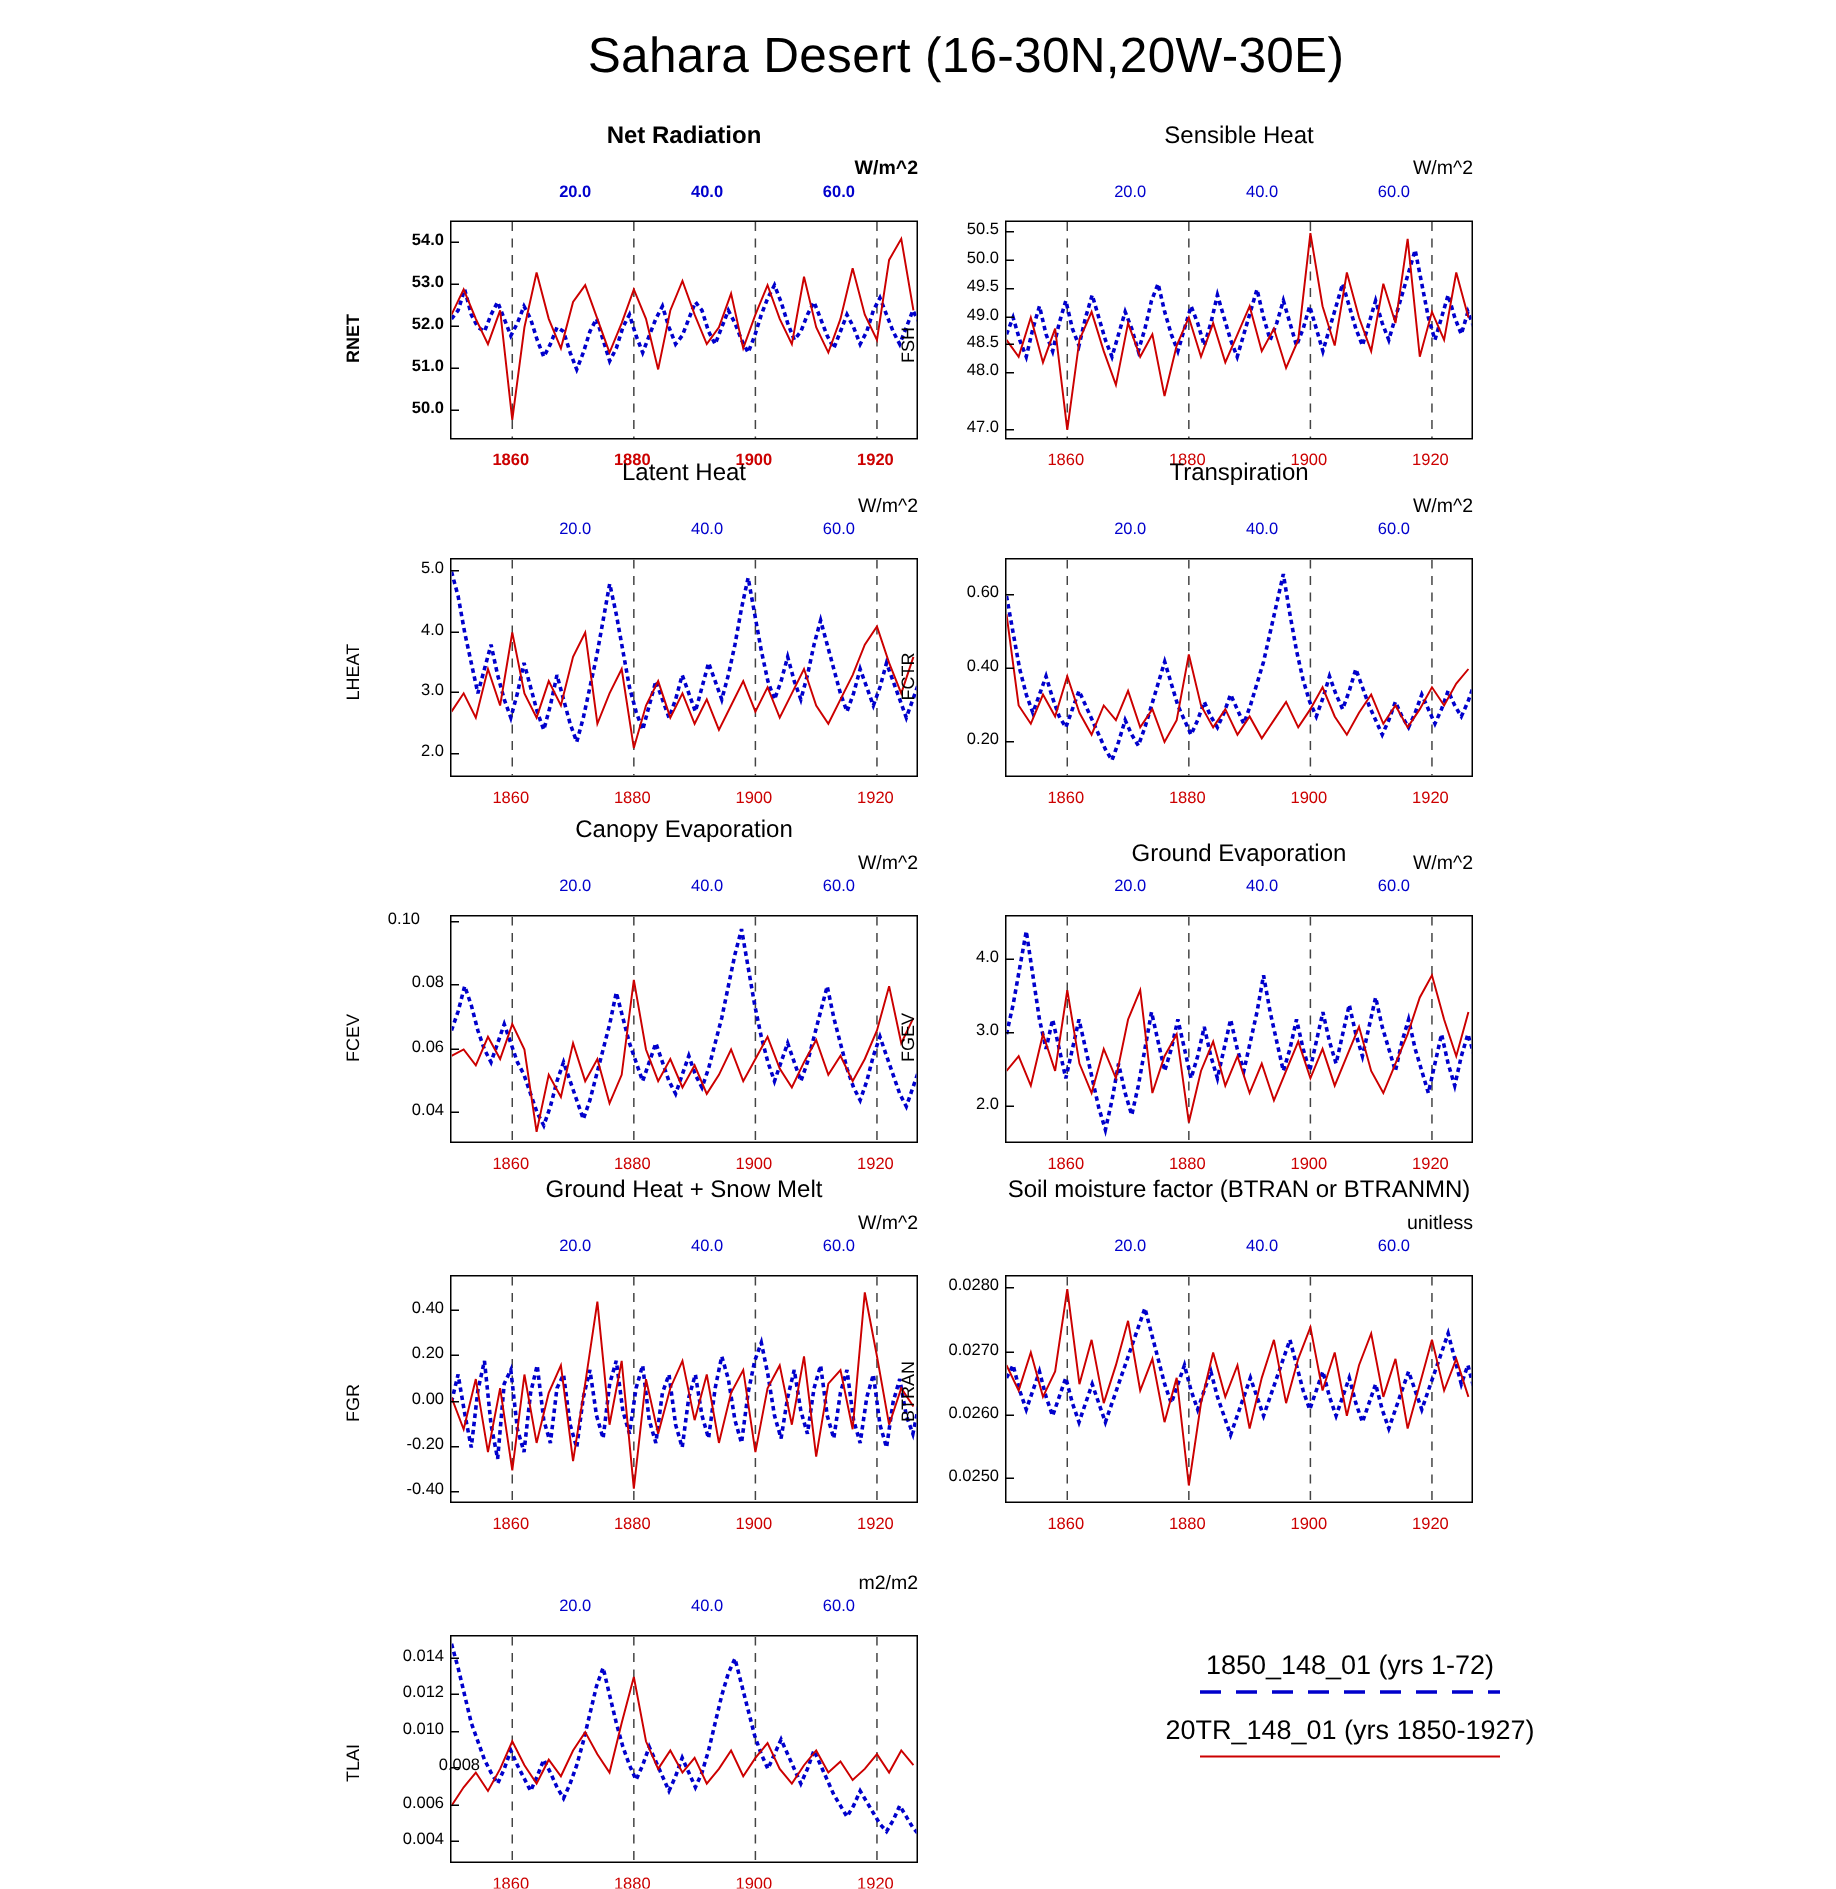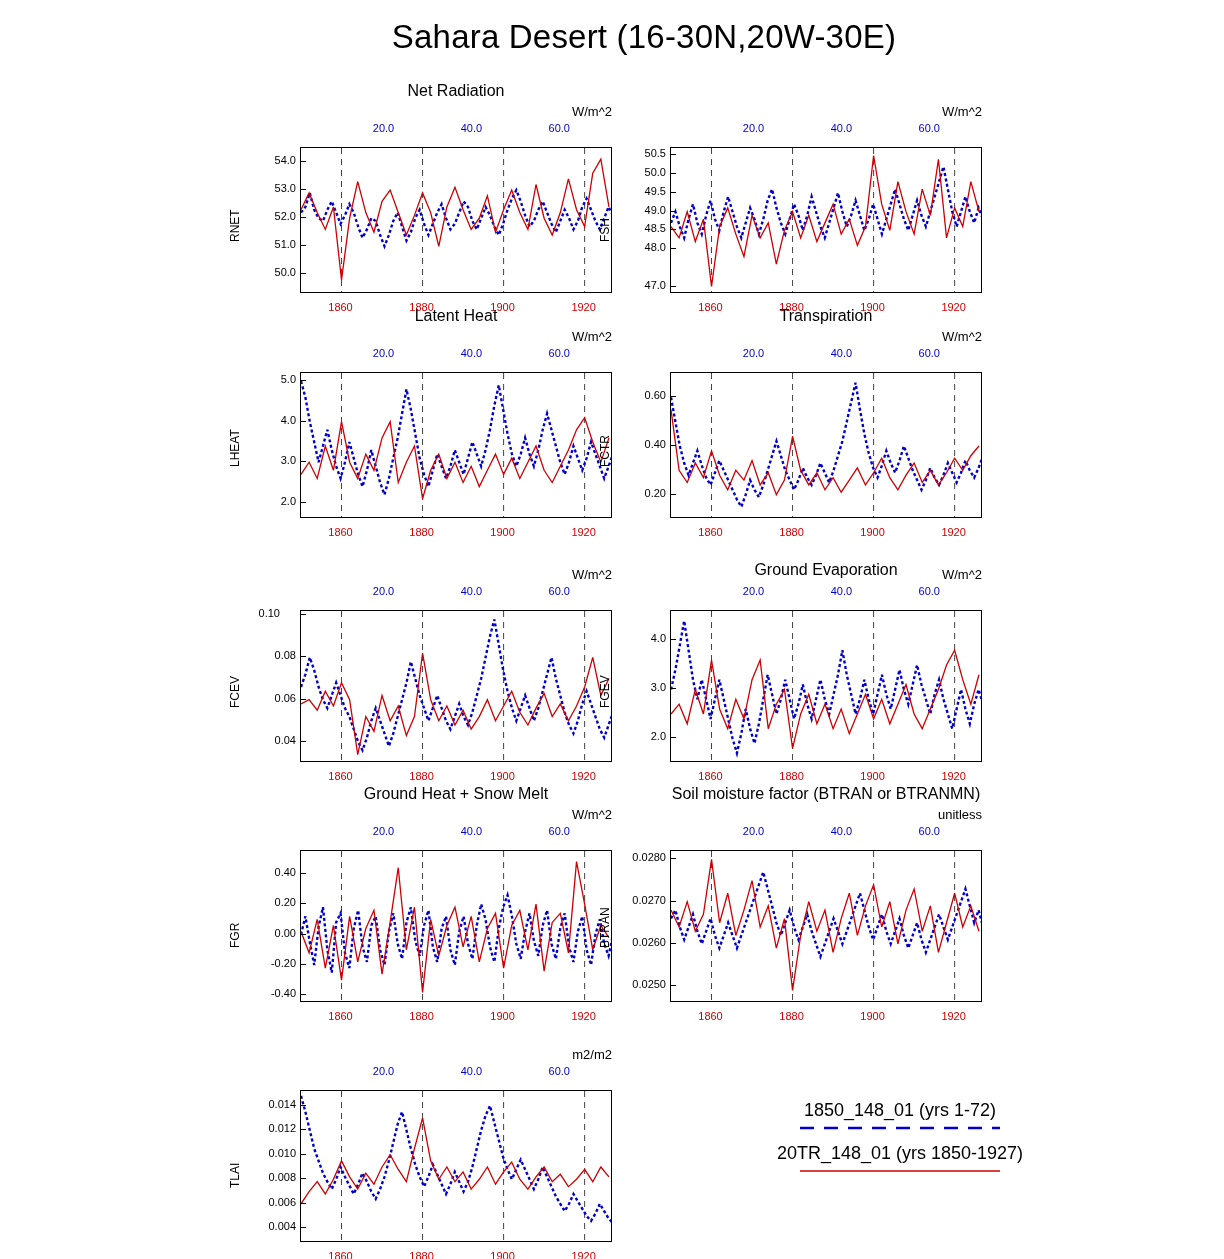--- a/index.html
+++ b/index.html
@@ -41,21 +41,21 @@
   svg{display:block;}
 </style>
 </head>
 <body>
 
 <div id="root">
 
   <div class="main-title">Sahara Desert (16-30N,20W-30E)</div>
 
   <div id="panels">
-      <div class="panel" style="left: 180px; top: 82px; width: 552px; height: 276px;">
+      <div class="panel" style="left: 180px; top: 82px; width: 552px; height: 276px; font-weight: bold;">
         <div class="panel-title" style="top: 0px;">Net Radiation</div>
         <div class="units" style="left: 312px; width: 120px; top: 22px;">W/m^2</div>
         <div class="xtick-top" style="left: 173.493px; width: 60px; top: 40px;">20.0</div>
         <div class="xtick-top" style="left: 261.38px; width: 60px; top: 40px;">40.0</div>
         <div class="xtick-top" style="left: 349.268px; width: 60px; top: 40px;">60.0</div>
         <div class="plotbox" style="left: 120px; top: 65px; width: 312px; height: 146px;">
           <svg width="312" height="146" viewBox="0 0 312 146">
             <line x1="40.51948051948052" x2="40.51948051948052" y1="0" y2="146" stroke="#444" stroke-width="1" stroke-dasharray="6,5"></line>
             <line x1="121.55844155844156" x2="121.55844155844156" y1="0" y2="146" stroke="#444" stroke-width="1" stroke-dasharray="6,5"></line>
             <line x1="202.5974025974026" x2="202.5974025974026" y1="0" y2="146" stroke="#444" stroke-width="1" stroke-dasharray="6,5"></line>
@@ -74,20 +74,21 @@
         <div class="ytick" style="left: 58px; width: 58px; top: 100.115px;">53.0</div>
         <div style="position: absolute; left: 120px; top: 107.115px; width: 6px; height: 1px; background: rgb(0, 0, 0);"></div>
         <div class="ytick" style="left: 58px; width: 58px; top: 72.0385px;">54.0</div>
         <div style="position: absolute; left: 120px; top: 79.0385px; width: 6px; height: 1px; background: rgb(0, 0, 0);"></div>
         <div class="xtick-bottom" style="left: 130.519px; width: 60px; top: 219px;">1860</div>
         <div class="xtick-bottom" style="left: 211.558px; width: 60px; top: 219px;">1880</div>
         <div class="xtick-bottom" style="left: 292.597px; width: 60px; top: 219px;">1900</div>
         <div class="xtick-bottom" style="left: 373.636px; width: 60px; top: 219px;">1920</div>
       </div>
       <div class="panel" style="left: 550px; top: 82px; width: 552px; height: 276px;">
+        <div class="panel-title" style="top: 0px;">Sensible Heat</div>
         <div class="units" style="left: 312px; width: 120px; top: 22px;">W/m^2</div>
         <div class="xtick-top" style="left: 173.493px; width: 60px; top: 40px;">20.0</div>
         <div class="xtick-top" style="left: 261.38px; width: 60px; top: 40px;">40.0</div>
         <div class="xtick-top" style="left: 349.268px; width: 60px; top: 40px;">60.0</div>
         <div class="plotbox" style="left: 120px; top: 65px; width: 312px; height: 146px;">
           <svg width="312" height="146" viewBox="0 0 312 146">
             <line x1="40.51948051948052" x2="40.51948051948052" y1="0" y2="146" stroke="#444" stroke-width="1" stroke-dasharray="6,5"></line>
             <line x1="121.55844155844156" x2="121.55844155844156" y1="0" y2="146" stroke="#444" stroke-width="1" stroke-dasharray="6,5"></line>
             <line x1="202.5974025974026" x2="202.5974025974026" y1="0" y2="146" stroke="#444" stroke-width="1" stroke-dasharray="6,5"></line>
             <line x1="283.6363636363636" x2="283.6363636363636" y1="0" y2="146" stroke="#444" stroke-width="1" stroke-dasharray="6,5"></line>
@@ -167,20 +168,21 @@
         <div class="ytick" style="left: 58px; width: 58px; top: 131px;">0.40</div>
         <div style="position: absolute; left: 120px; top: 138px; width: 6px; height: 1px; background: rgb(0, 0, 0);"></div>
         <div class="ytick" style="left: 58px; width: 58px; top: 82.3333px;">0.60</div>
         <div style="position: absolute; left: 120px; top: 89.3333px; width: 6px; height: 1px; background: rgb(0, 0, 0);"></div>
         <div class="xtick-bottom" style="left: 130.519px; width: 60px; top: 219px;">1860</div>
         <div class="xtick-bottom" style="left: 211.558px; width: 60px; top: 219px;">1880</div>
         <div class="xtick-bottom" style="left: 292.597px; width: 60px; top: 219px;">1900</div>
         <div class="xtick-bottom" style="left: 373.636px; width: 60px; top: 219px;">1920</div>
       </div>
       <div class="panel" style="left: 180px; top: 545px; width: 552px; height: 282px;">
+        <div class="panel-title" style="top: 0px;">Canopy Evaporation</div>
         <div class="units" style="left: 312px; width: 120px; top: 22px;">W/m^2</div>
         <div class="xtick-top" style="left: 173.493px; width: 60px; top: 40px;">20.0</div>
         <div class="xtick-top" style="left: 261.38px; width: 60px; top: 40px;">40.0</div>
         <div class="xtick-top" style="left: 349.268px; width: 60px; top: 40px;">60.0</div>
         <div class="plotbox" style="left: 120px; top: 65px; width: 312px; height: 152px;">
           <svg width="312" height="152" viewBox="0 0 312 152">
             <line x1="40.51948051948052" x2="40.51948051948052" y1="0" y2="152" stroke="#444" stroke-width="1" stroke-dasharray="6,5"></line>
             <line x1="121.55844155844156" x2="121.55844155844156" y1="0" y2="152" stroke="#444" stroke-width="1" stroke-dasharray="6,5"></line>
             <line x1="202.5974025974026" x2="202.5974025974026" y1="0" y2="152" stroke="#444" stroke-width="1" stroke-dasharray="6,5"></line>
             <line x1="283.6363636363636" x2="283.6363636363636" y1="0" y2="152" stroke="#444" stroke-width="1" stroke-dasharray="6,5"></line>
@@ -305,21 +307,21 @@
             <line x1="283.6363636363636" x2="283.6363636363636" y1="0" y2="152" stroke="#444" stroke-width="1" stroke-dasharray="6,5"></line>
             <path d="M0.00 4.90 L4.39 20.84 L8.79 39.23 L13.18 57.61 L17.58 69.87 L21.97 82.13 L26.37 90.71 L30.76 98.06 L35.15 88.26 L39.55 76.00 L43.94 85.81 L48.34 94.39 L52.73 102.97 L57.13 93.16 L61.52 82.13 L65.92 90.71 L70.31 100.52 L74.70 107.87 L79.10 98.06 L83.49 85.81 L87.89 69.87 L92.28 51.48 L96.68 33.10 L101.07 20.84 L105.46 39.23 L109.86 57.61 L114.25 73.55 L118.65 85.81 L123.04 95.61 L127.44 85.81 L131.83 73.55 L136.23 83.35 L140.62 93.16 L145.01 102.97 L149.41 93.16 L153.80 80.90 L158.20 90.71 L162.59 100.52 L166.99 90.71 L171.38 76.00 L175.77 57.61 L180.17 39.23 L184.56 24.52 L188.96 14.71 L193.35 31.87 L197.75 49.03 L202.14 66.19 L206.54 78.45 L210.93 88.26 L215.32 78.45 L219.72 68.65 L224.11 78.45 L228.51 88.26 L232.90 98.06 L237.30 88.26 L241.69 76.00 L246.08 85.81 L250.48 95.61 L254.87 105.42 L259.27 112.77 L263.66 120.13 L268.06 112.77 L272.45 102.97 L276.85 110.32 L281.24 117.68 L285.63 125.03 L290.03 129.94 L294.42 122.58 L298.82 112.77 L303.21 120.13 L307.61 127.48 L312.00 132.39" fill="none" stroke="#0000cc" stroke-width="2.4" stroke-dasharray="3,2.5"></path>
             <path d="M0.00 112.77 L8.10 100.52 L16.21 90.71 L24.31 102.97 L32.42 88.26 L40.52 69.87 L48.62 85.81 L56.73 98.06 L64.83 82.13 L72.94 93.16 L81.04 76.00 L89.14 63.74 L97.25 78.45 L105.35 90.71 L113.45 57.61 L121.56 26.97 L129.66 69.87 L137.77 88.26 L145.87 76.00 L153.97 90.71 L162.08 80.90 L170.18 98.06 L178.29 88.26 L186.39 76.00 L194.49 93.16 L202.60 80.90 L210.70 71.10 L218.81 88.26 L226.91 98.06 L235.01 85.81 L243.12 76.00 L251.22 90.71 L259.32 83.35 L267.43 95.61 L275.53 88.26 L283.64 78.45 L291.74 90.71 L299.84 76.00 L307.95 85.81" fill="none" stroke="#cc0000" stroke-width="1.3"></path>
           </svg>
         </div>
         <div class="ylabel" style="left: 48px; top: 163px;">TLAI</div>
         <div class="ytick" style="left: 58px; width: 58px; top: 195.29px;">0.004</div>
         <div style="position: absolute; left: 120px; top: 202.29px; width: 6px; height: 1px; background: rgb(0, 0, 0);"></div>
         <div class="ytick" style="left: 58px; width: 58px; top: 170.774px;">0.006</div>
         <div style="position: absolute; left: 120px; top: 177.774px; width: 6px; height: 1px; background: rgb(0, 0, 0);"></div>
-        <div class="ytick" style="left: 58px; width: 58px; top: 146.258px;">0.008</div>
+        <div class="ytick" style="left: 58px; width: 58px; top: 146.258px; padding-left: 24px;">0.008</div>
         <div style="position: absolute; left: 120px; top: 153.258px; width: 6px; height: 1px; background: rgb(0, 0, 0);"></div>
         <div class="ytick" style="left: 58px; width: 58px; top: 121.742px;">0.010</div>
         <div style="position: absolute; left: 120px; top: 128.742px; width: 6px; height: 1px; background: rgb(0, 0, 0);"></div>
         <div class="ytick" style="left: 58px; width: 58px; top: 97.2258px;">0.012</div>
         <div style="position: absolute; left: 120px; top: 104.226px; width: 6px; height: 1px; background: rgb(0, 0, 0);"></div>
         <div class="ytick" style="left: 58px; width: 58px; top: 72.7097px;">0.014</div>
         <div style="position: absolute; left: 120px; top: 79.7097px; width: 6px; height: 1px; background: rgb(0, 0, 0);"></div>
         <div class="xtick-bottom" style="left: 130.519px; width: 60px; top: 225px;">1860</div>
         <div class="xtick-bottom" style="left: 211.558px; width: 60px; top: 225px;">1880</div>
         <div class="xtick-bottom" style="left: 292.597px; width: 60px; top: 225px;">1900</div>

